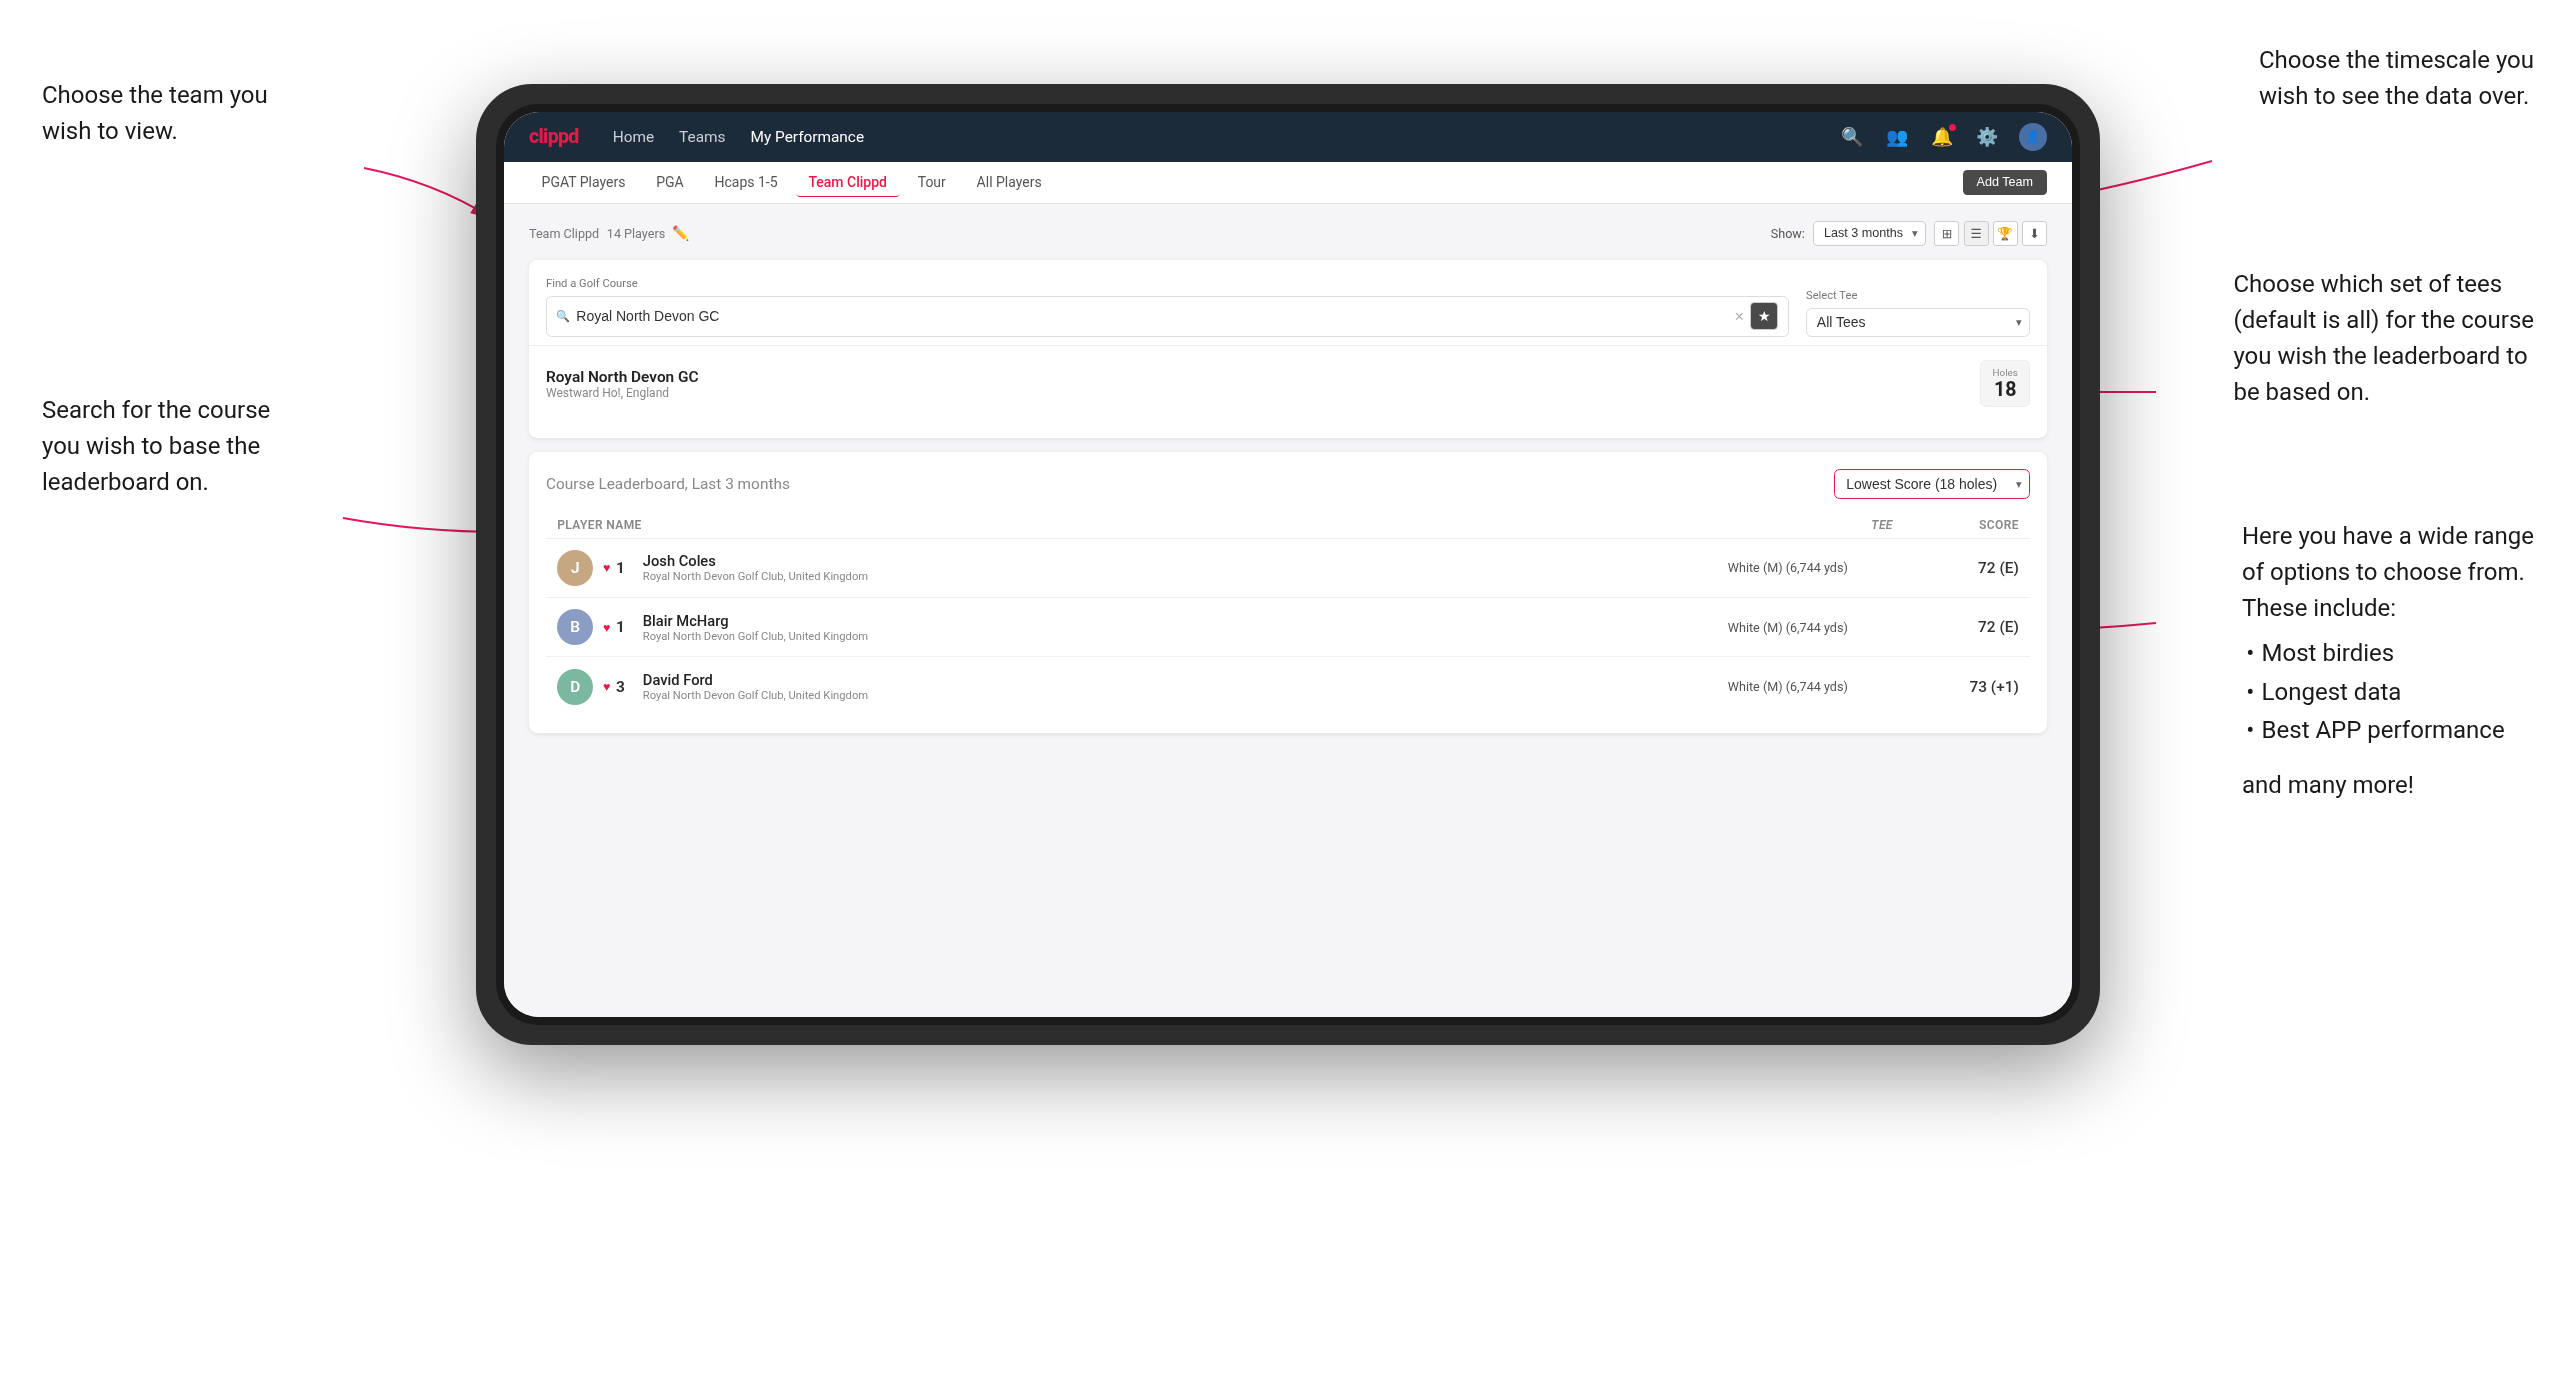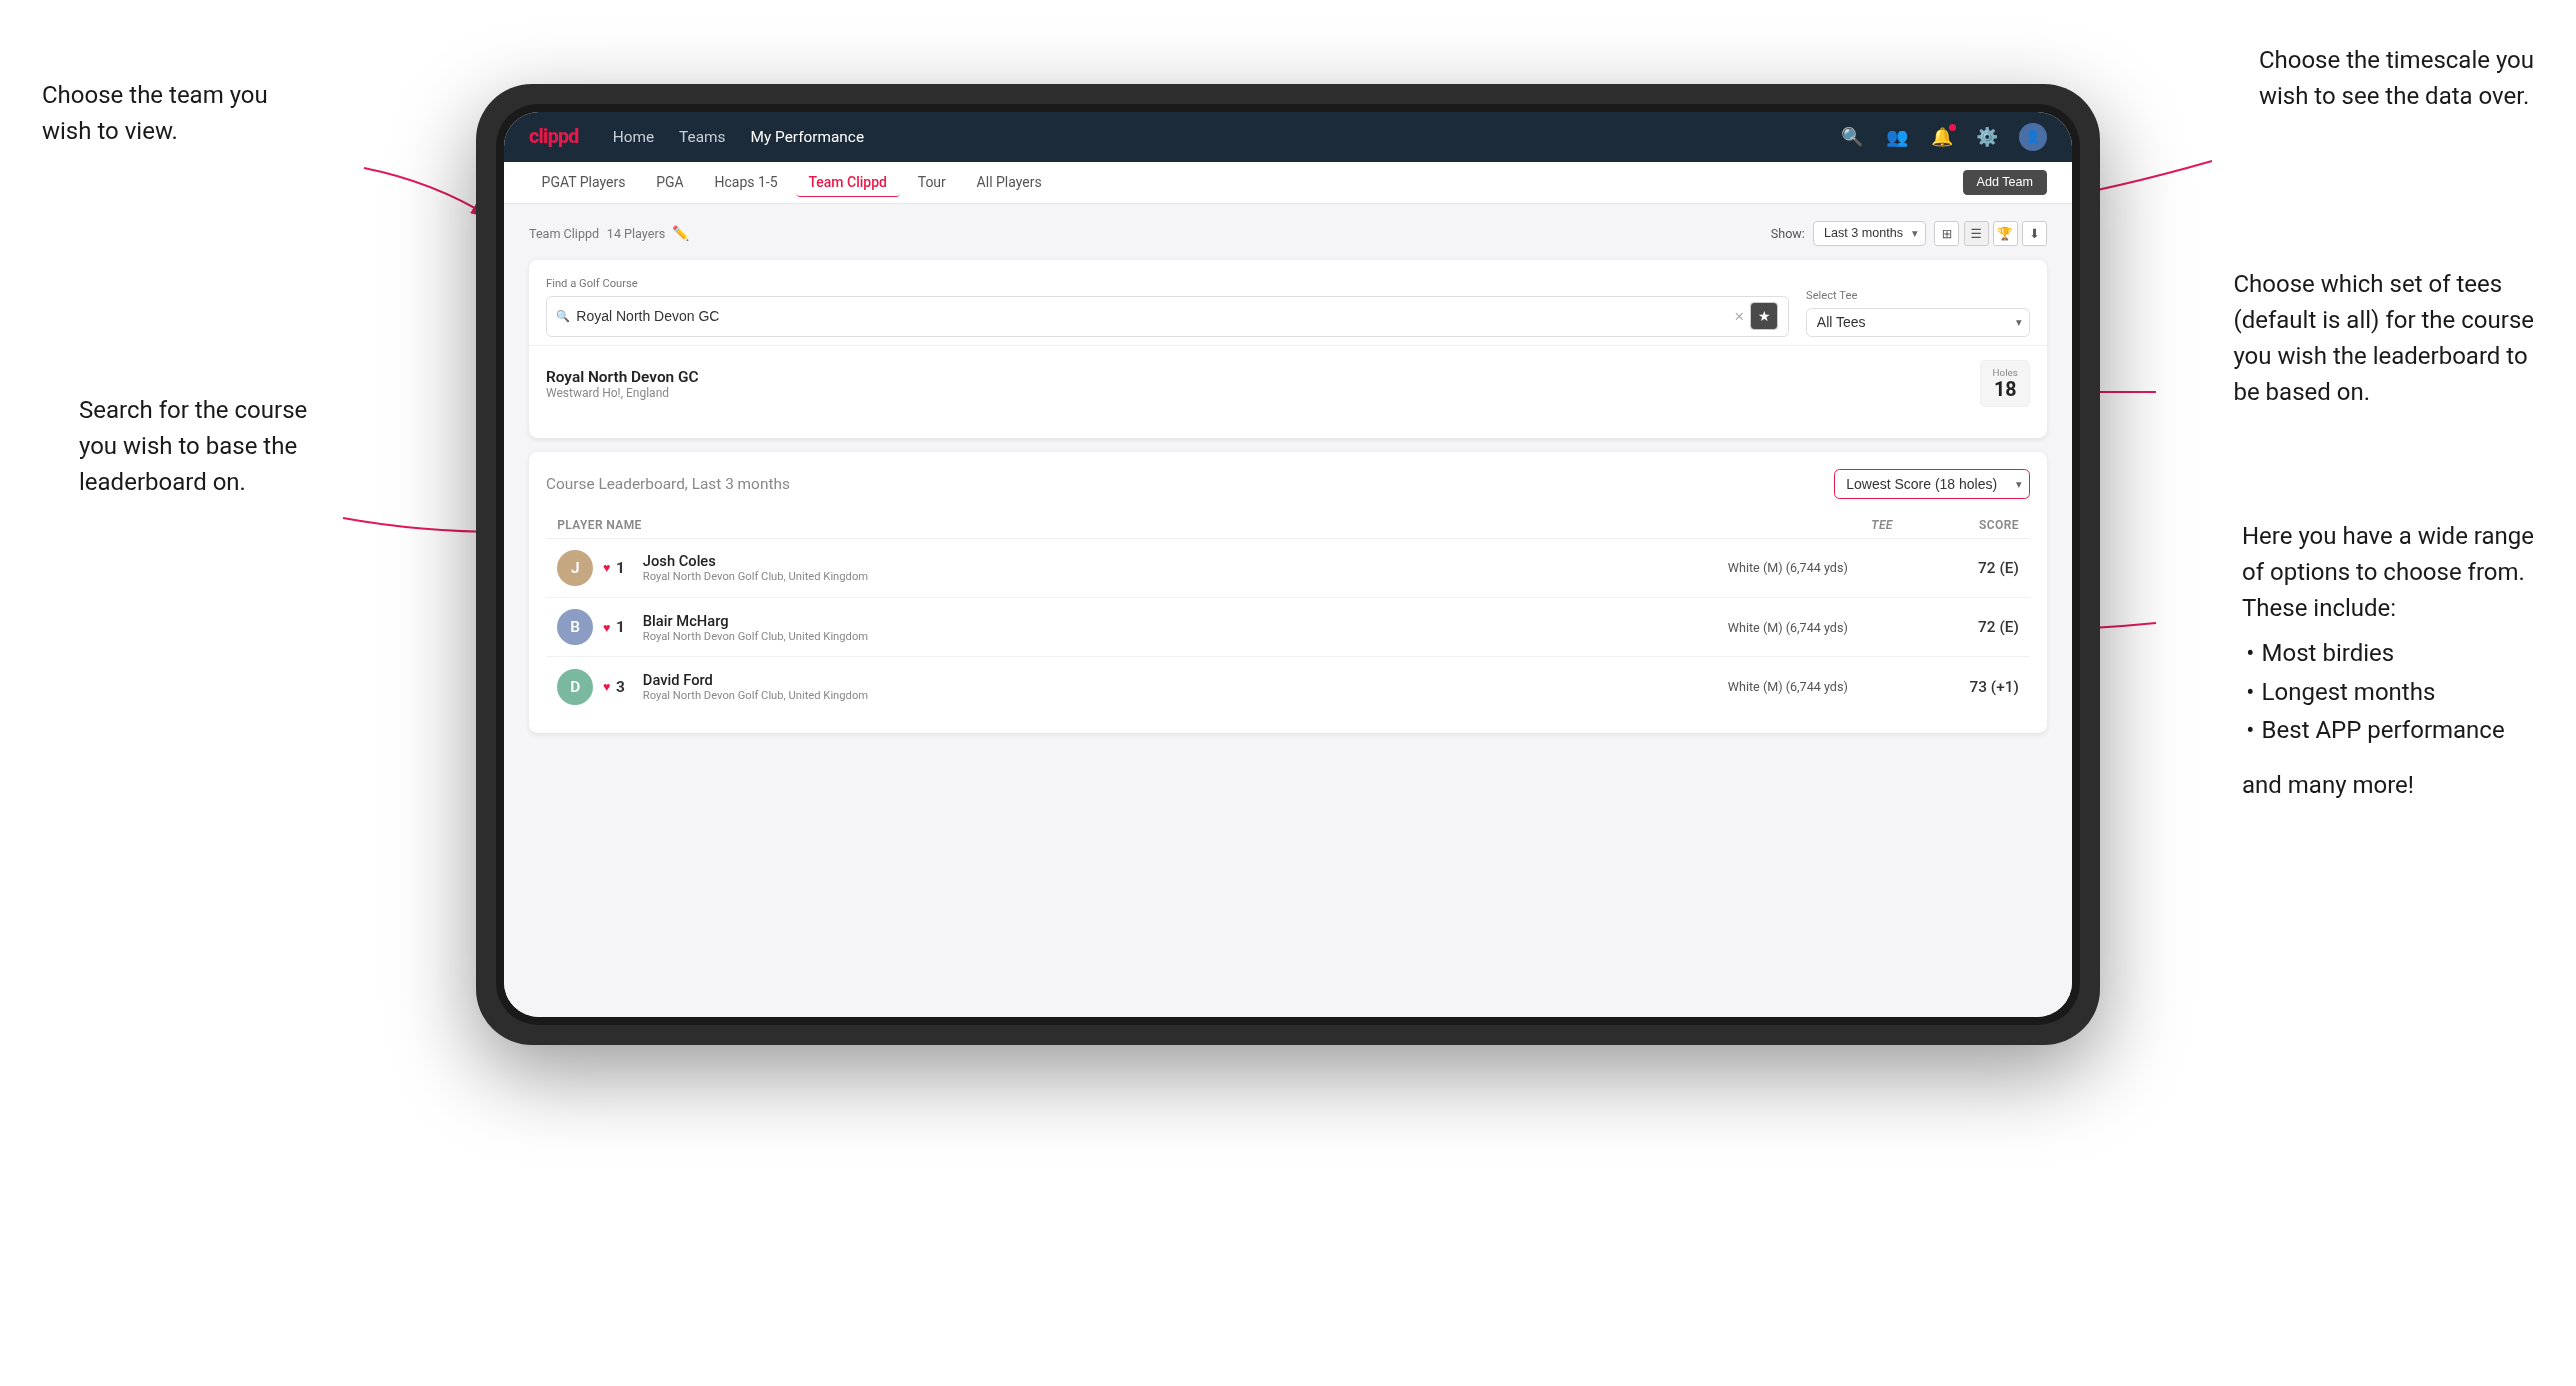--- a/index.html
+++ b/index.html
@@ -520,21 +520,20 @@
     .ann-top-left {
       position: absolute;
       left: 42px;
       top: 77px;
     }
 
     .ann-bottom-left {
       position: absolute;
       left: 42px;
       top: 392px;
-      margin-left: 37px;
     }
 
     .ann-top-right {
       position: absolute;
       right: 42px;
       top: 42px;
     }
 
     .ann-mid-right {
       position: absolute;
@@ -631,21 +630,21 @@
 </div>
 
 <div class="ann-mid-right" style="max-width:336px;">
   <p class="annotation-text">Choose which set of tees<br>(default is all) for the course<br>you wish the leaderboard to<br>be based on.</p>
 </div>
 
 <div class="ann-bottom-right" style="max-width:378px;">
   <p class="annotation-text">Here you have a wide range<br>of options to choose from.<br>These include:</p>
   <ul class="bullet-list">
     <li>Most birdies</li>
-    <li>Longest months</li>
+    <li>Longest data</li>
     <li>Best APP performance</li>
   </ul>
   <p class="annotation-text" style="margin-top:17px;">and many more!</p>
 </div>
 
 <div class="tablet-frame">
   <div class="tablet-inner">
     <div class="tablet-screen">
 
       <div class="app-container">

